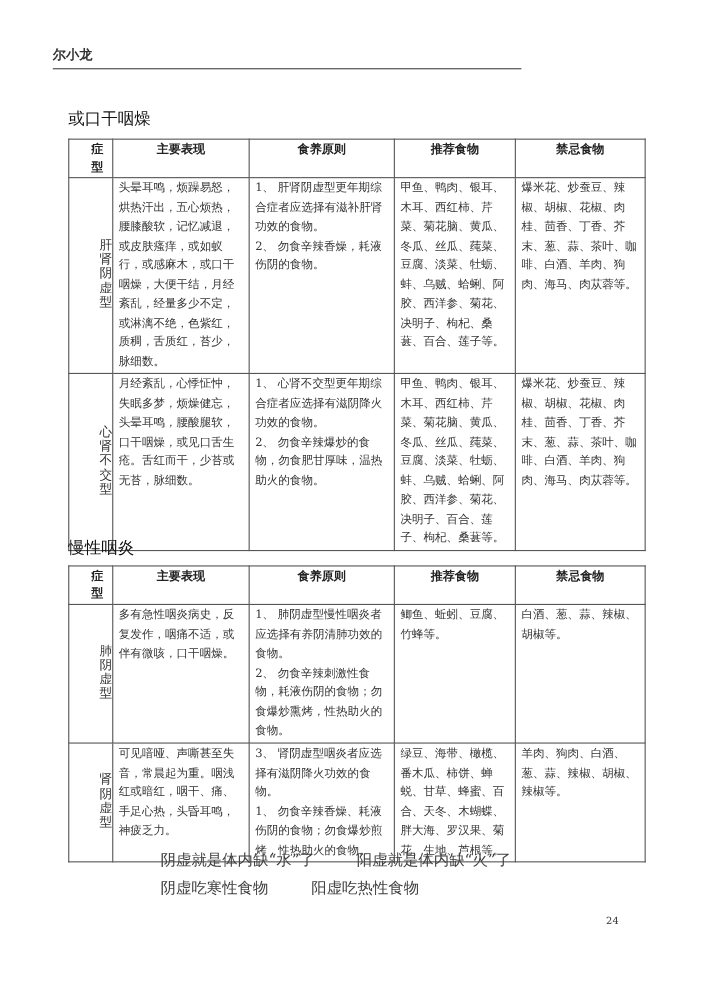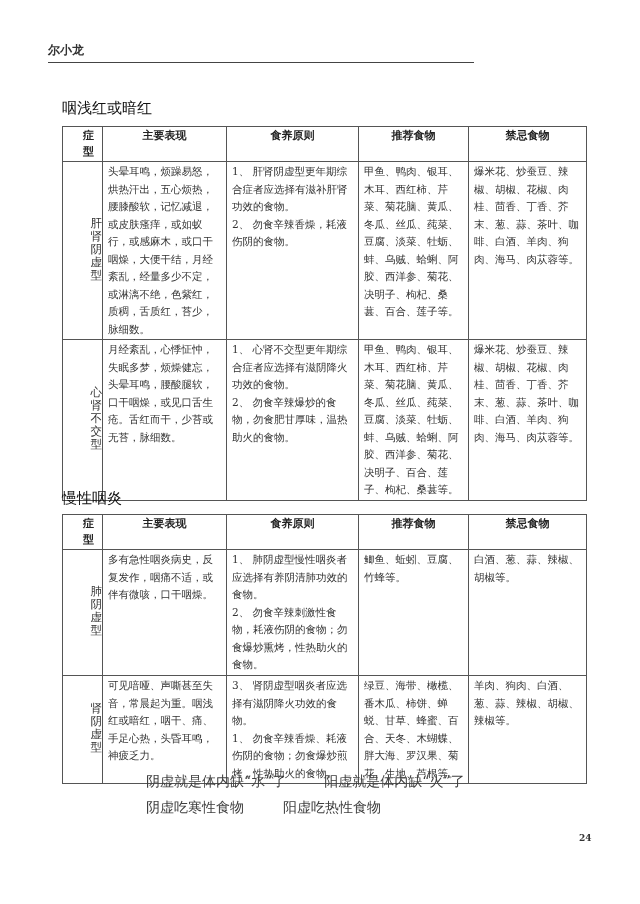--- a/index.html
+++ b/index.html
@@ -34,31 +34,31 @@
     }
     .vtext {
       display: inline-block; width: 12px; font-size: 11.5px; line-height: 13px;
       word-break: break-all; color: #333;
     }
     .summary {
       position: absolute; left: 146px; font-size: 14px; color: #404040;
       display: flex; gap: 38px; justify-content: flex-end;
     }
     .pagenum {
-      position: absolute; left: 579px; top: 833px; font-size: 9px; color: #333; font-weight: bold;
+      position: absolute; left: 551px; top: 833px; font-size: 9px; color: #333;
     }
   </style>
 </head>
 <body>
 
 <div class="hdr">
   <div class="hdr-right">尔小龙</div>
 </div>
 
-<div class="section-title" style="top:99px;">咽浅红或暗红</div>
+<div class="section-title" style="top:99px;">或口干咽燥</div>
 
 <table style="top:126px;">
   <colgroup>
     <col style="width:40px">
       <col style="width:124px">
       <col style="width:132px">
       <col style="width:110px">
       <col style="width:118px">
   </colgroup>
   <thead>

